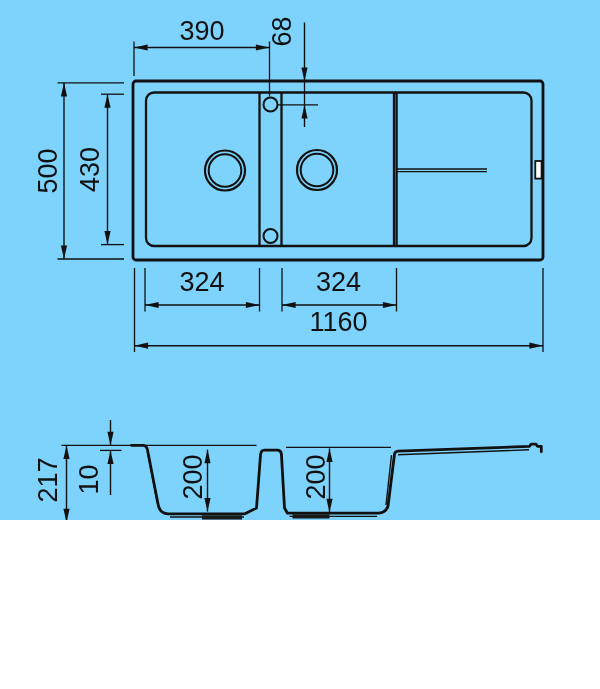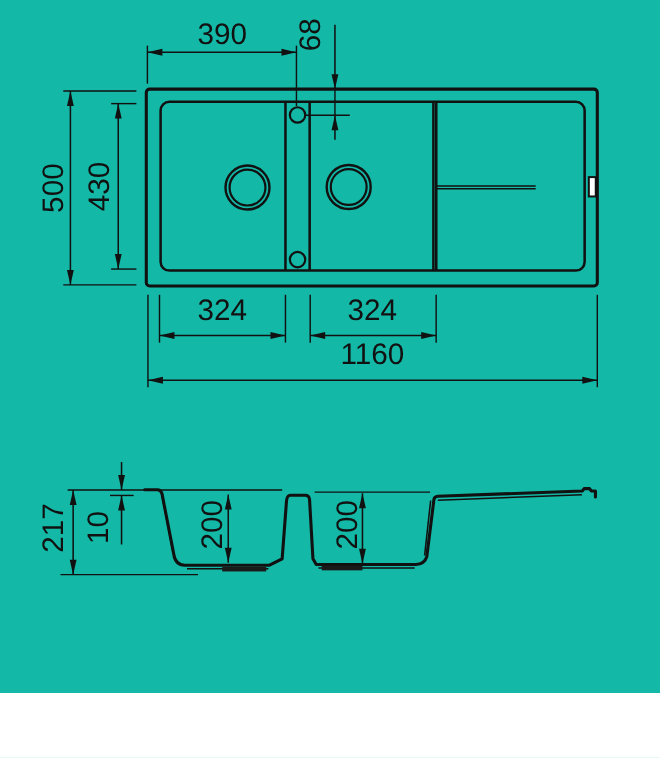--- a/index.html
+++ b/index.html
@@ -1,16 +1,16 @@
 <!DOCTYPE html>
 <html><head>
 <meta charset="utf-8">
 <style>
   html,body{margin:0;padding:0;background:#ffffff;}
-  .canvas{width:600px;height:630px;background:#14b8a6;position:relative;overflow:hidden;
+  .canvas{width:600px;height:520px;background:#7dd3fc;position:relative;overflow:hidden;
           font-family:"Liberation Sans", sans-serif;}
   svg{display:block;}
   .dim-text{font-family:"Liberation Sans", sans-serif;font-size:27px;fill:#111111;}
   .thick{stroke:#111111;stroke-width:2.8;fill:none;stroke-linejoin:round;stroke-linecap:round;}
   .med{stroke:#111111;stroke-width:2.3;fill:none;stroke-linejoin:round;}
   .thin{stroke:#111111;stroke-width:1.4;fill:none;}
   .hair{stroke:#111111;stroke-width:1.3;fill:none;}
 </style>
 </head>
 <body>

